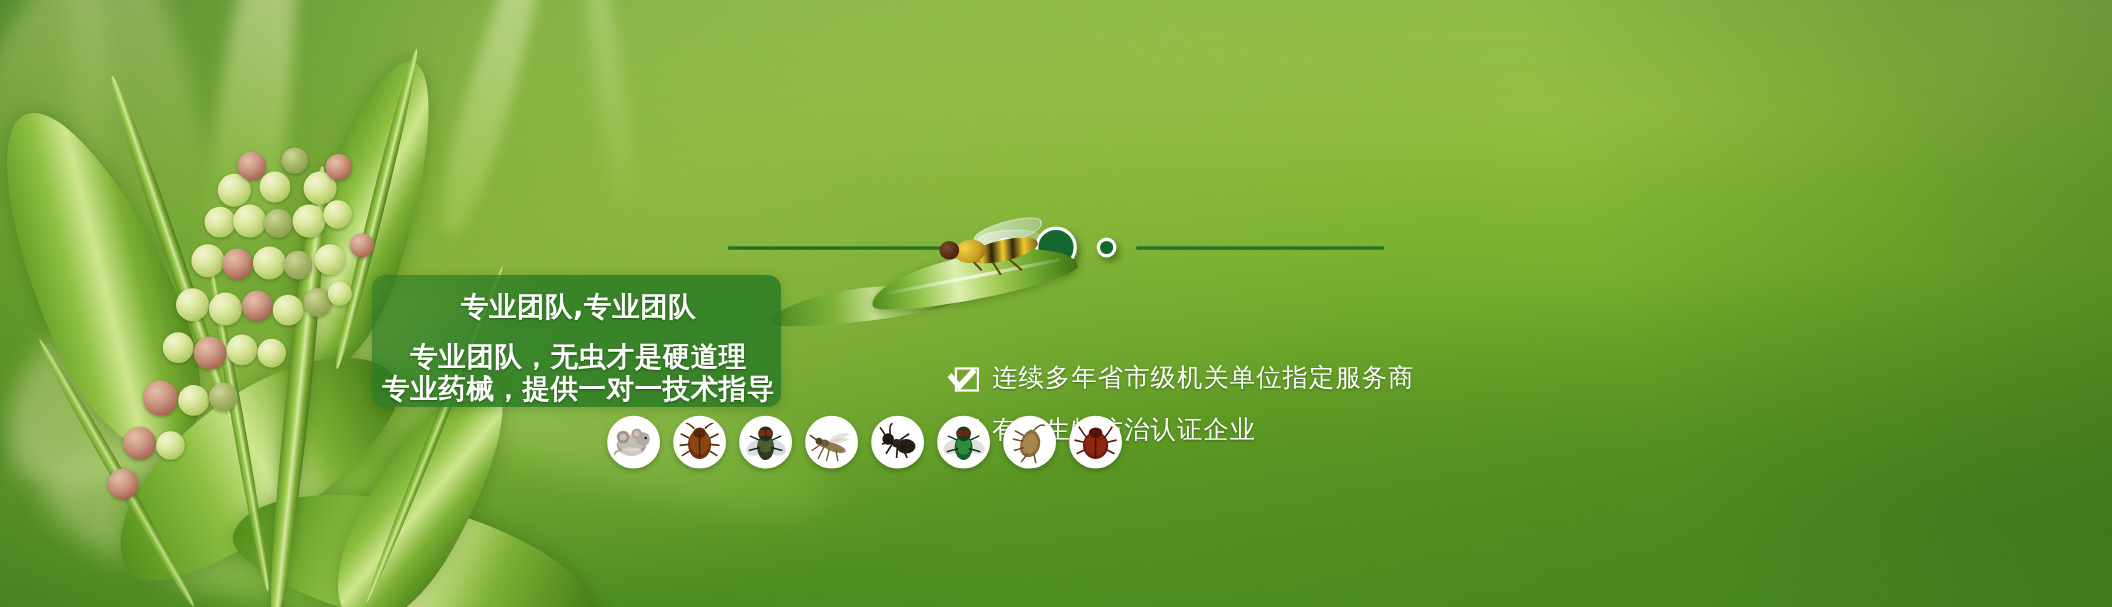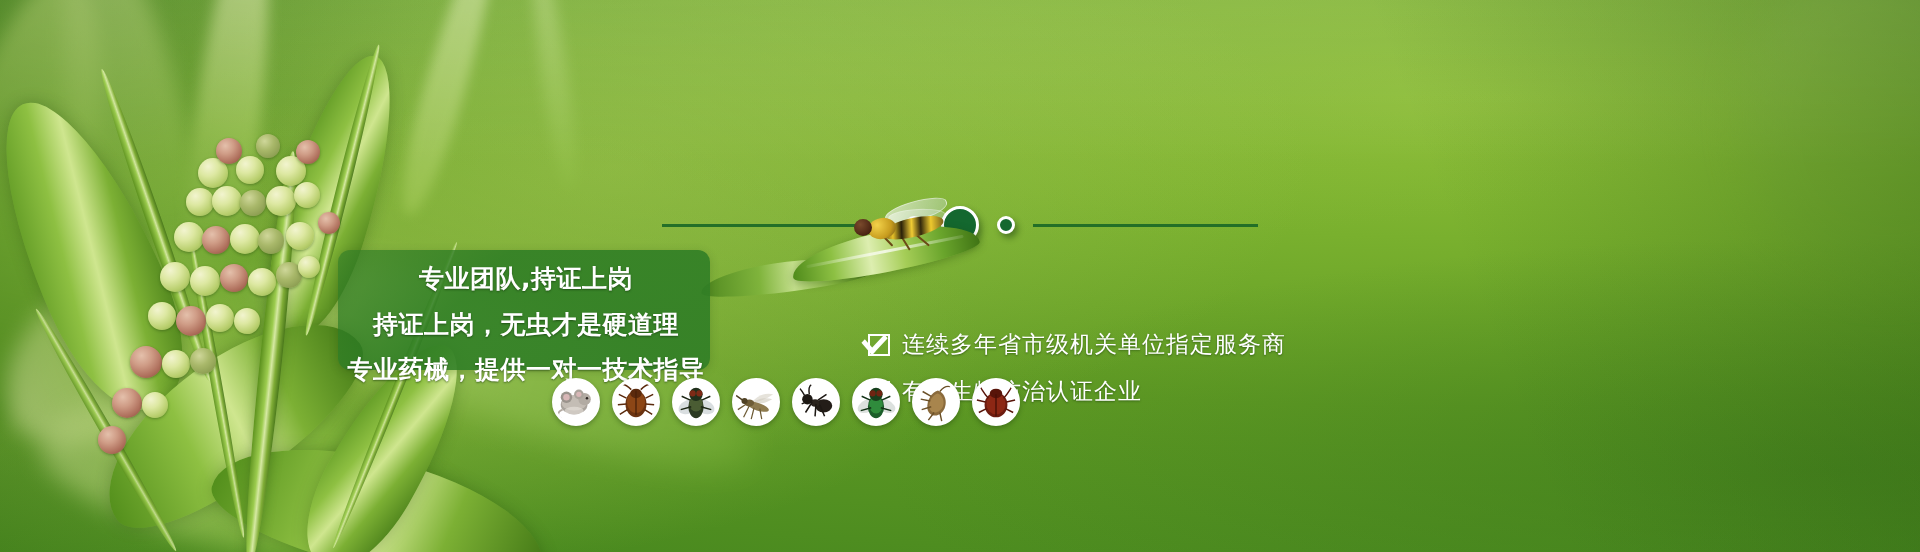--- a/index.html
+++ b/index.html
@@ -152,21 +152,21 @@
   .panel-lines {
     position:absolute; left:330px; top:254px; width:392px;
     text-align:center;
     color:#ffffff;
     font-weight:bold;
     text-shadow:0 1px 2px rgba(15,45,8,.55);
   }
   .p-line { white-space:nowrap; }
   .p-line.l1 { font-size:25px; line-height:1; margin-top:12px; letter-spacing:.5px; }
   .p-line.l2 { font-size:25px; line-height:1; margin-top:21px; letter-spacing:.5px; }
-  .p-line.l3 { font-size:25px; line-height:1; margin-top:20px; letter-spacing:.5px; }
+  .p-line.l3 { font-size:25px; line-height:1; margin-top:4px; letter-spacing:.5px; }
 
   
   .checklist {
     position:absolute; left:868px; top:333px;
     display:flex; flex-direction:column; gap:24px;
   }
   .check-row { display:flex; align-items:center; gap:12px; }
   .check-box {
     position:relative;
     width:22px; height:22px;
@@ -359,22 +359,22 @@
     <span class="leg g1"></span>
     <span class="leg g2"></span>
     <span class="leg g3"></span>
     <span class="abdomen"></span>
     <span class="thorax"></span>
     <span class="head"></span>
   </div>
 
   <div class="panel"></div>
   <div class="panel-lines">
-    <div class="p-line l1">专业团队,持证上岗</div>
-    <div class="p-line l2">持证上岗，无虫才是硬道理</div>
+    <div class="p-line l1">专业团队,专业团队</div>
+    <div class="p-line l2">专业团队，无虫才是硬道理</div>
     <div class="p-line l3">专业药械，提供一对一技术指导</div>
   </div>
 
   <div class="checklist">
     <div class="check-row">
       <span class="check-box"></span>
       <span class="check-text">连续多年省市级机关单位指定服务商</span>
     </div>
     <div class="check-row">
       <span class="check-box"></span>

